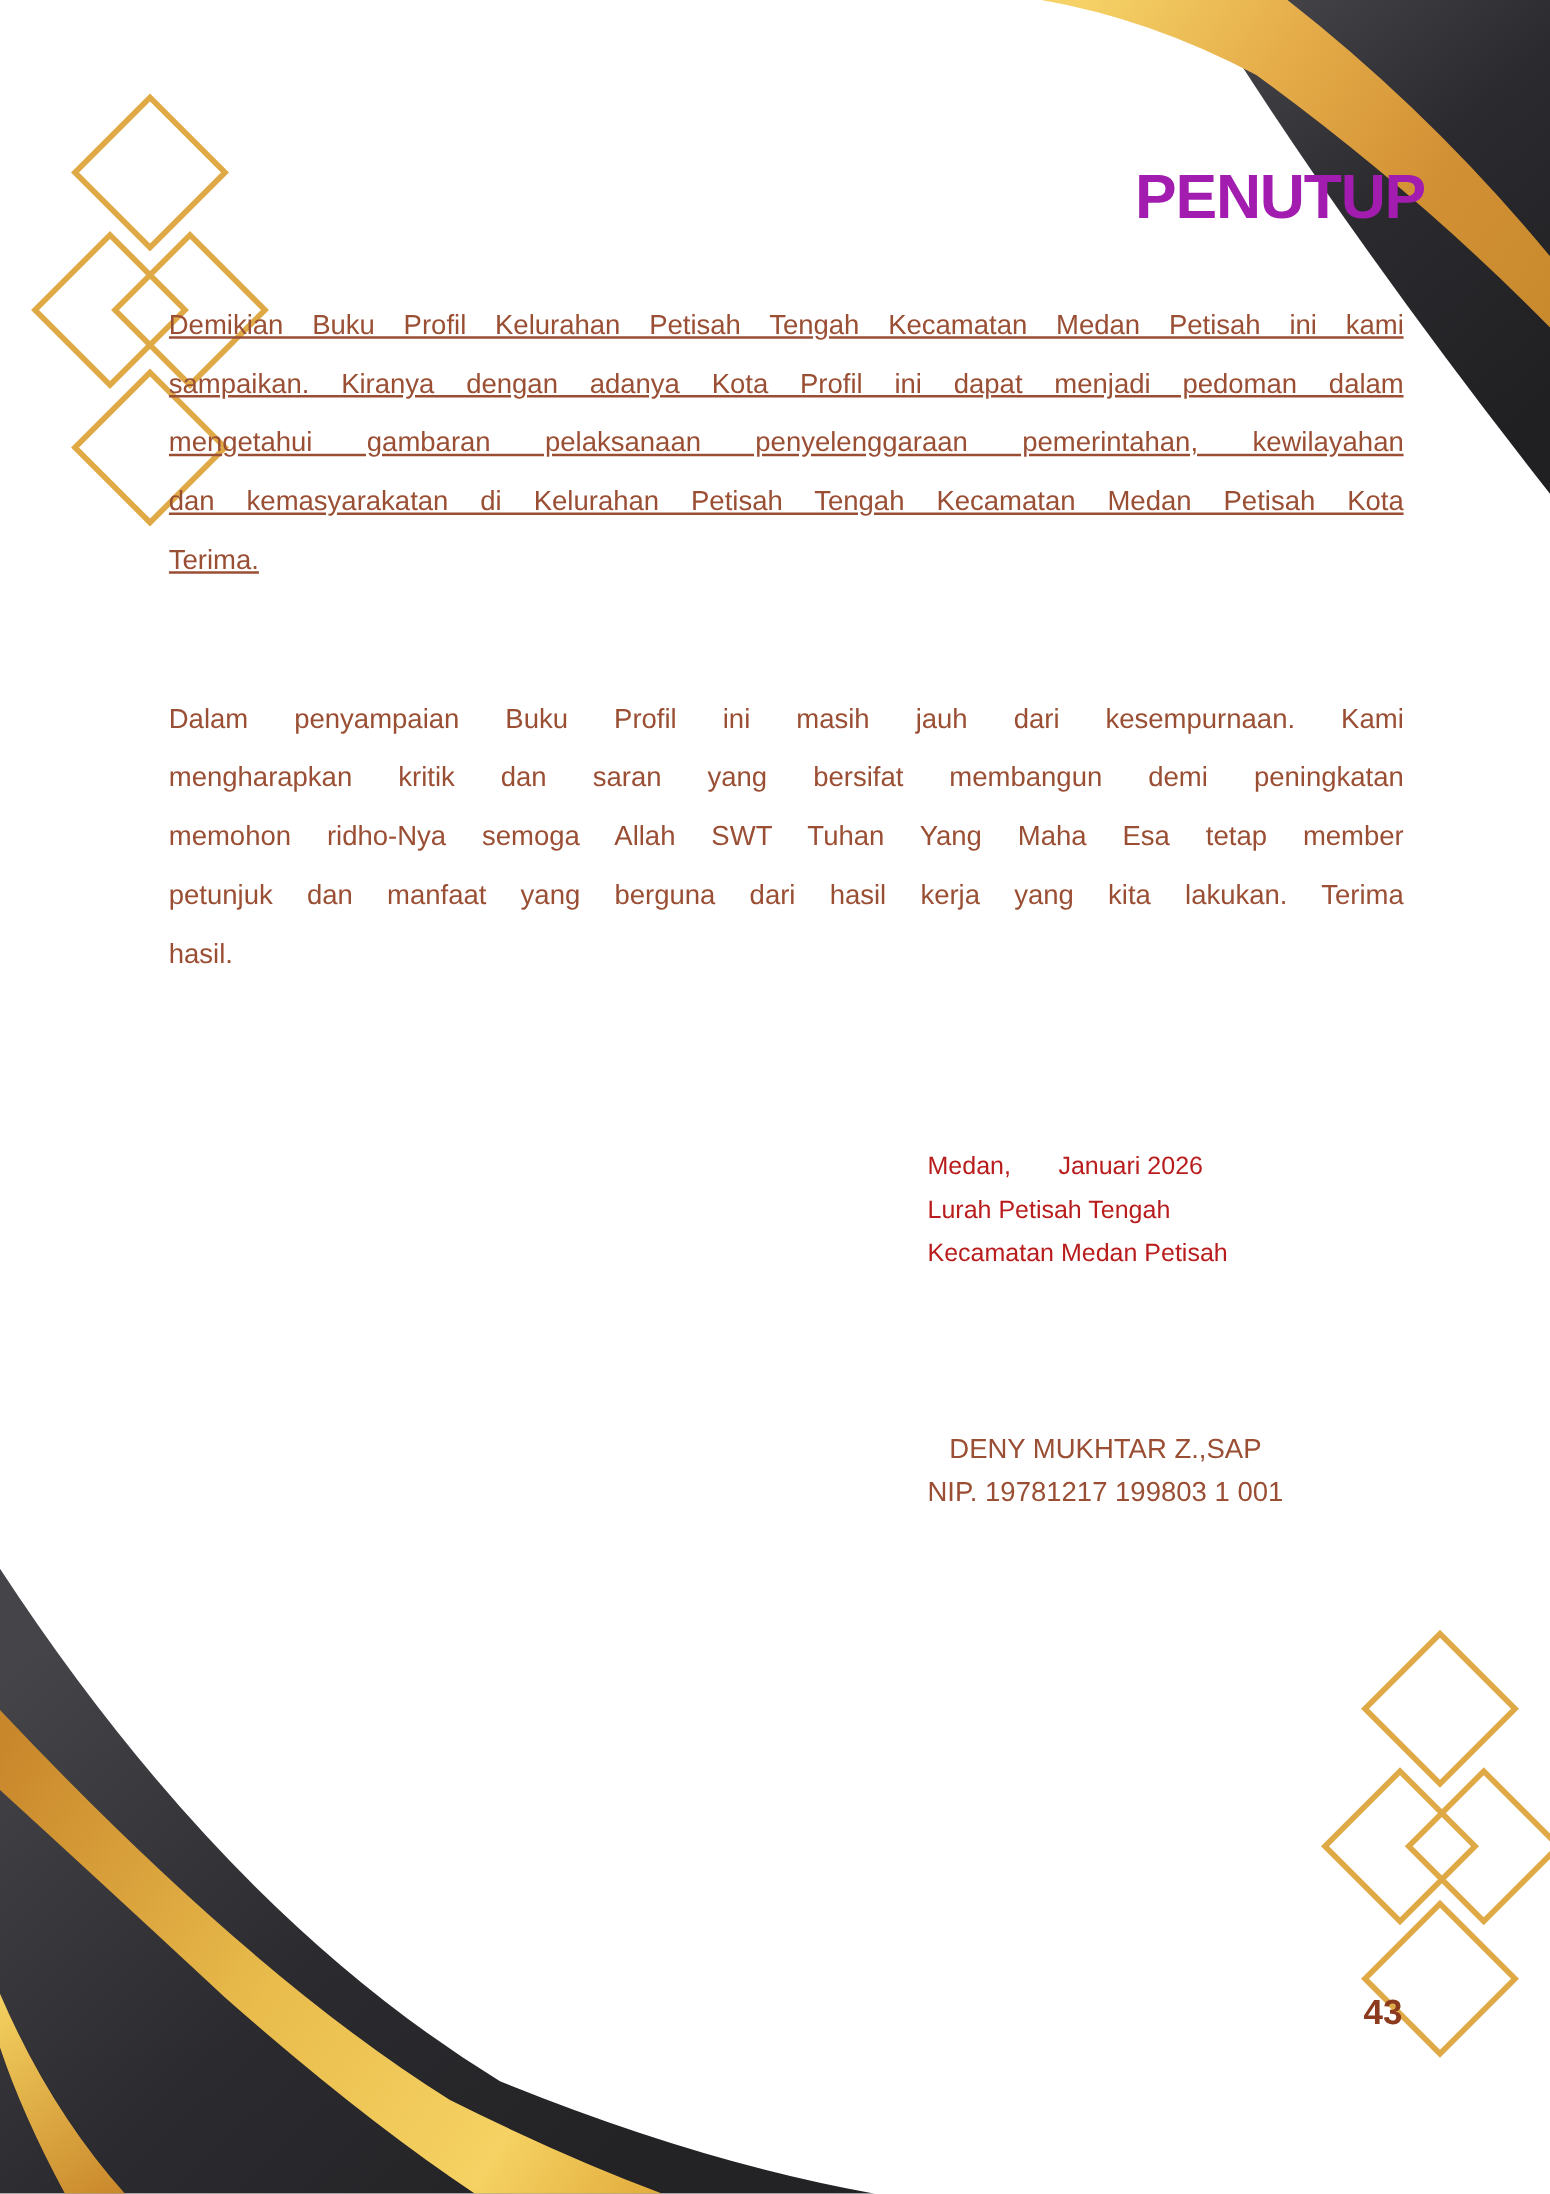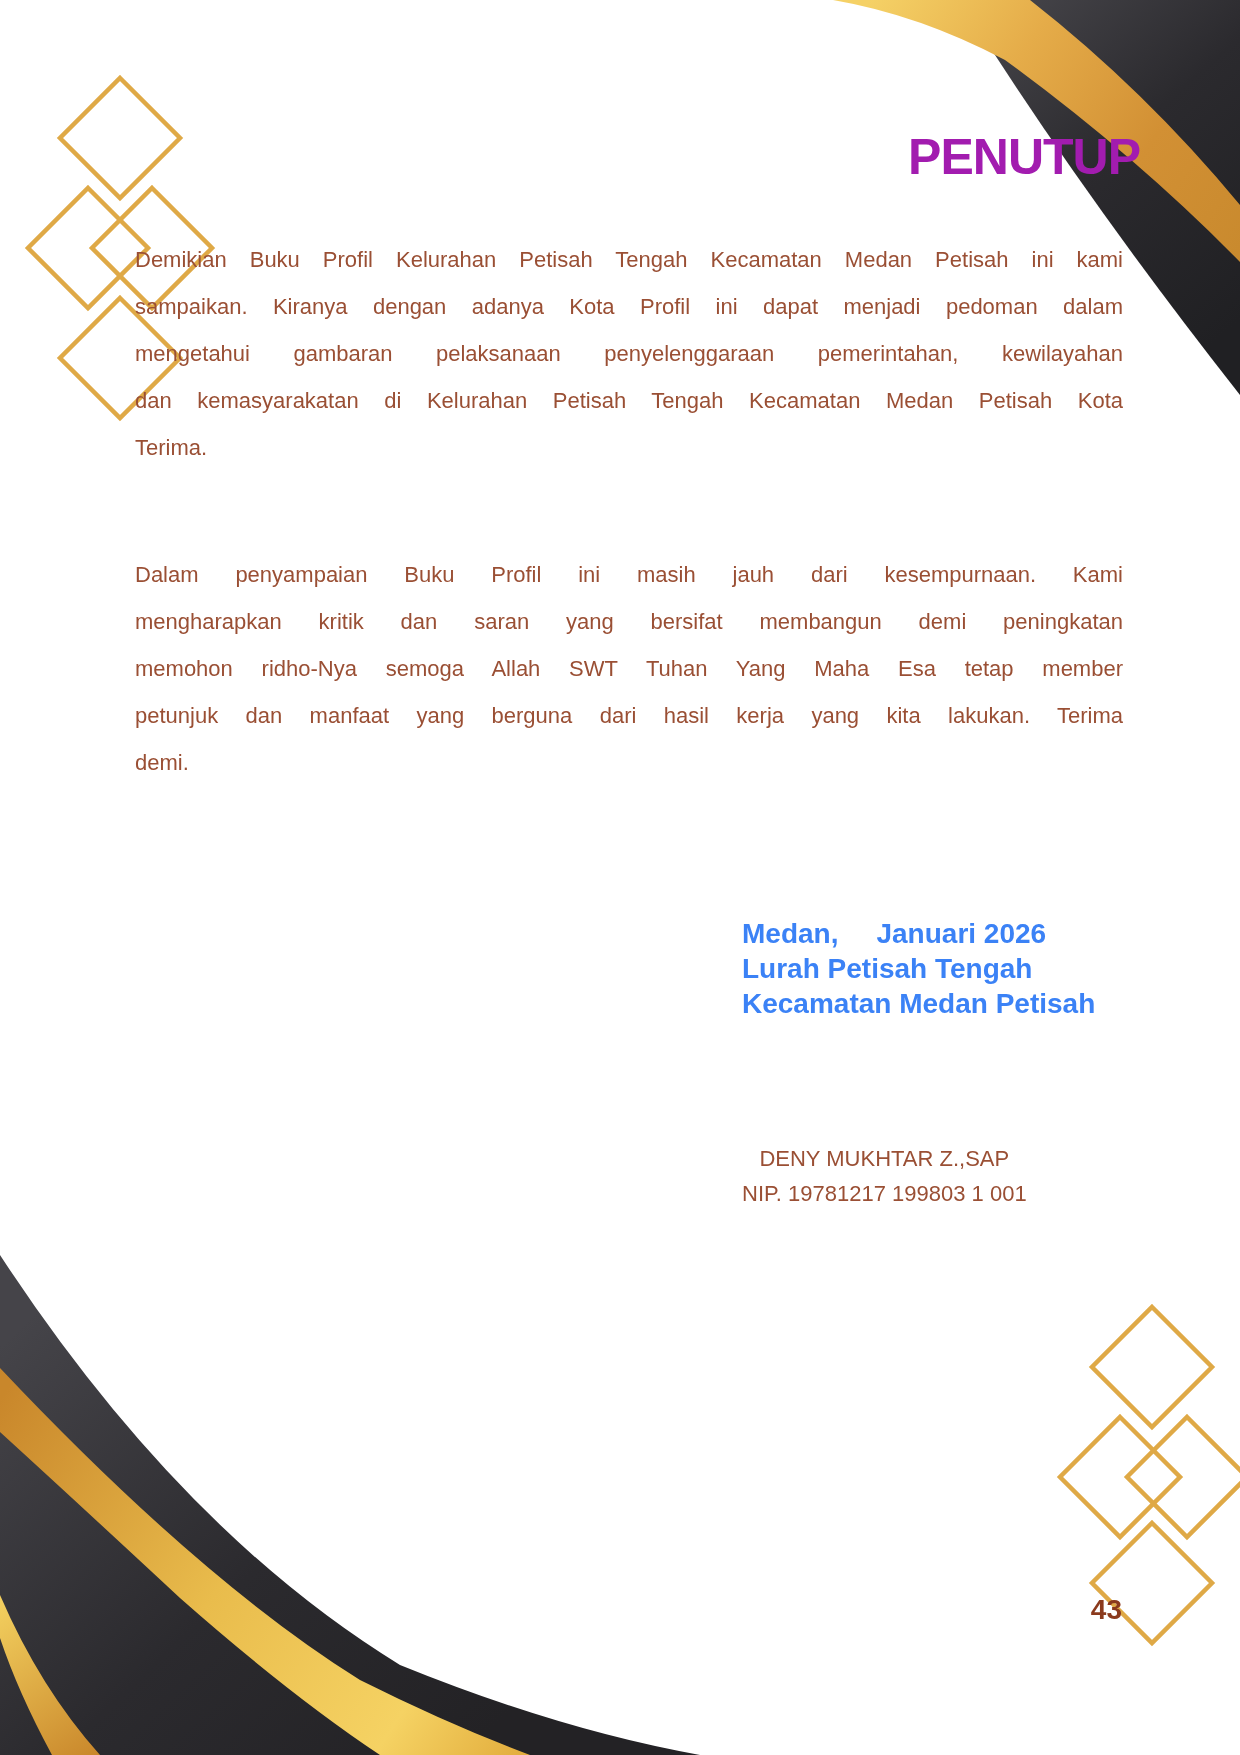--- a/index.html
+++ b/index.html
@@ -7,23 +7,23 @@
        font-family:"Liberation Sans", sans-serif;}
   .page{position:absolute;inset:0;width:1240px;height:1755px;background:#ffffff;}
   .deco{position:absolute;inset:0;z-index:0;pointer-events:none;}
   .content{position:absolute;inset:0;z-index:1;}
   .title{position:absolute;top:128px;right:100px;font-size:50px;font-weight:bold;
          letter-spacing:-1px;color:#a21caf;}
   .par{position:absolute;left:135px;width:988px;color:#9A4F34;font-size:22px;}
   .par .line{height:47px;line-height:47px;text-align:justify;text-align-last:justify;
              overflow:hidden;white-space:nowrap;}
   .par .line.last{text-align-last:left;}
-  .par1{top:236px;}
+  .par1{top:236px;text-decoration:underline;}
   .par2{top:551px;}
-  .sig{position:absolute;left:742px;top:916px;color:#3b82f6;font-size:28px;line-height:35px;font-weight:bold;}
+  .sig{position:absolute;left:742px;top:916px;color:#b91c1c;font-size:20px;line-height:35px;}
   .sig .row{white-space:nowrap;}
   .sig .date-gap{display:inline-block;margin-left:38px;}
   .who{position:absolute;left:742px;top:1141px;color:#9A4F34;font-size:22px;line-height:35px;text-align:center;}
   .pageno{position:absolute;right:118px;top:1594px;font-size:28px;font-weight:bold;color:#8B3A1D;}
 </style>
 </head>
 <body>
 
 <div class="page">
 
@@ -93,21 +93,21 @@
       <div class="line">mengetahui gambaran pelaksanaan penyelenggaraan pemerintahan, kewilayahan</div>
       <div class="line">dan kemasyarakatan di Kelurahan Petisah Tengah Kecamatan Medan Petisah Kota</div>
       <div class="line last">Terima.</div>
     </div>
 
     <div class="par par2">
       <div class="line">Dalam penyampaian Buku Profil ini masih jauh dari kesempurnaan. Kami</div>
       <div class="line">mengharapkan kritik dan saran yang bersifat membangun demi peningkatan</div>
       <div class="line">memohon ridho-Nya semoga Allah SWT Tuhan Yang Maha Esa tetap member</div>
       <div class="line">petunjuk dan manfaat yang berguna dari hasil kerja yang kita lakukan. Terima</div>
-      <div class="line last">demi.</div>
+      <div class="line last">hasil.</div>
     </div>
 
     <div class="sig">
       <div class="row">
         <span>Medan,</span><span class="date-gap">Januari 2026</span>
       </div>
       <div class="row">Lurah Petisah Tengah</div>
       <div class="row">Kecamatan Medan Petisah</div>
     </div>
 

